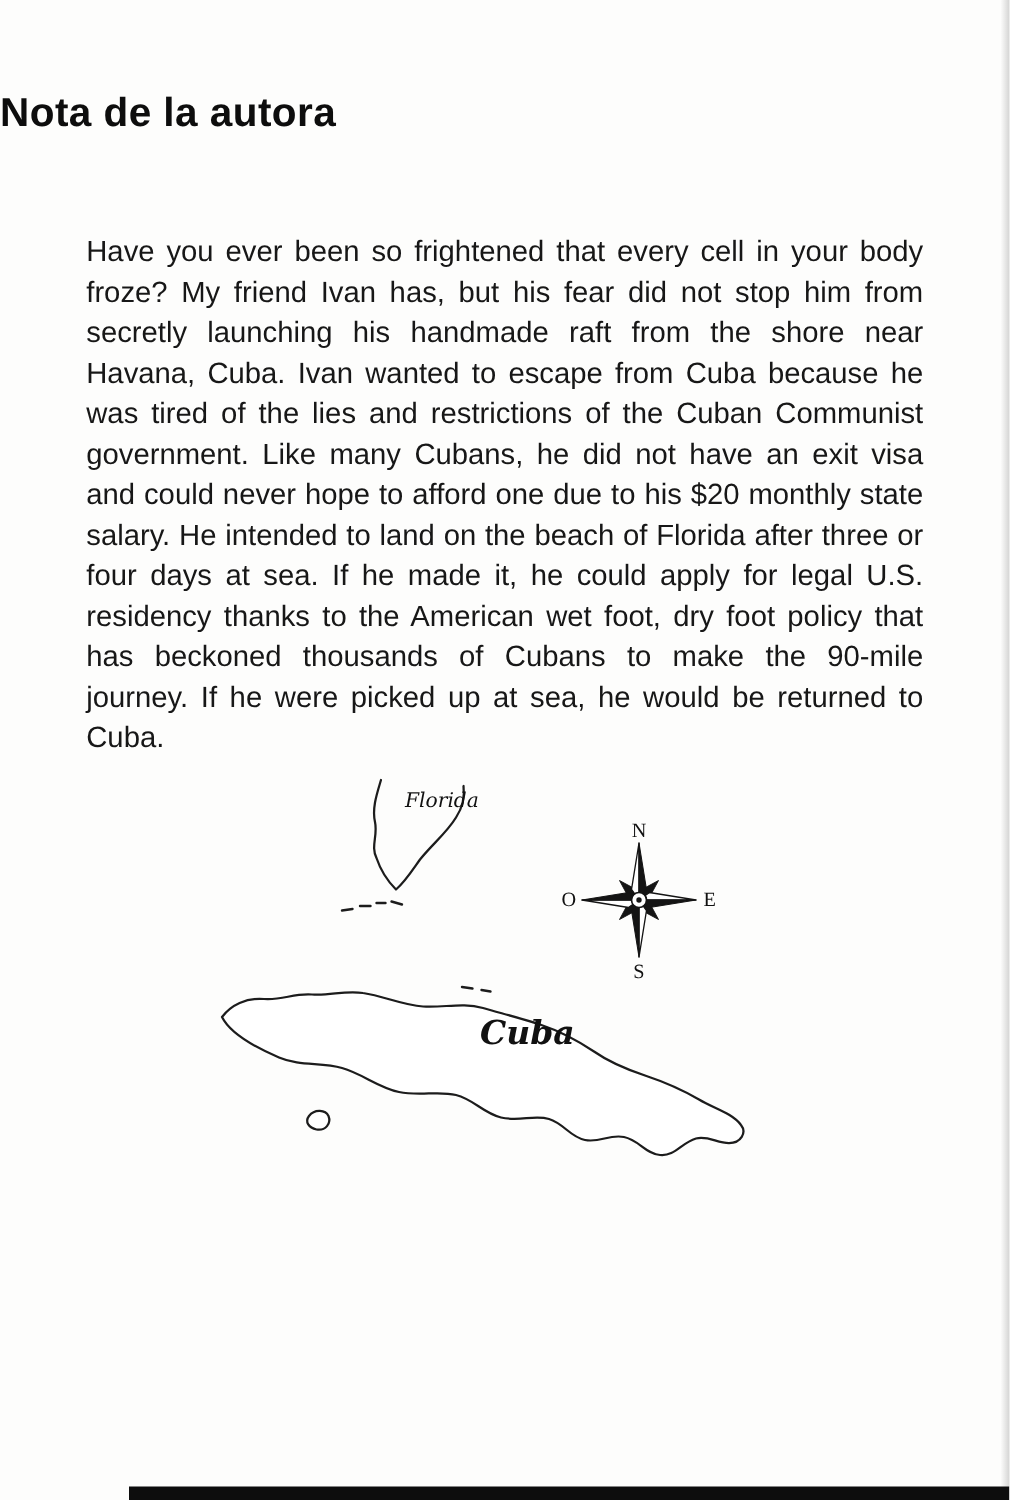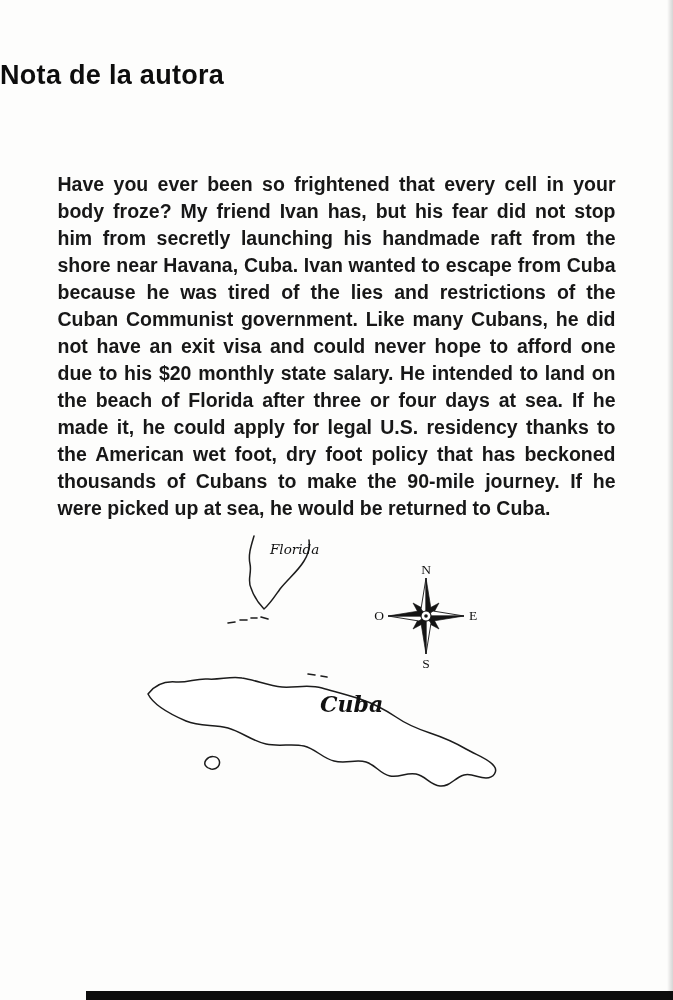--- a/index.html
+++ b/index.html
@@ -23,21 +23,21 @@
     color:#0d0d0d;
   }
   .body-text{
     width:558px;
     margin:0 auto;
     text-align:justify;
     font-size:19.5px;
     line-height:27px;
     color:#171717;
   }
-  .p-intro{margin:80px auto 0;font-weight:bold;}
+  .p-intro{margin:64px auto 0;}
   .p-closing{margin:22px auto 0;}
   .map-wrap{
     width:558px;
     margin:6px auto 0;
     text-align:right;
   }
   .map-svg{display:block;}
   .coast{fill:#ffffff;stroke:#1c1c1c;stroke-width:1.5;stroke-linejoin:round;stroke-linecap:round;}
   .coast-open{fill:none;stroke:#1c1c1c;stroke-width:1.5;stroke-linejoin:round;stroke-linecap:round;}
   .keys{fill:none;stroke:#1c1c1c;stroke-width:1.6;stroke-linecap:round;}

